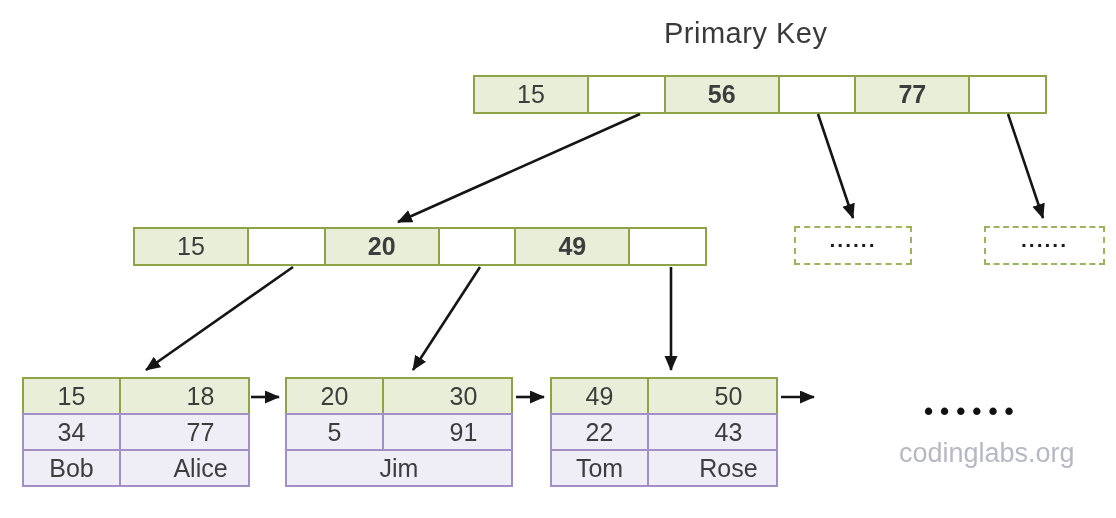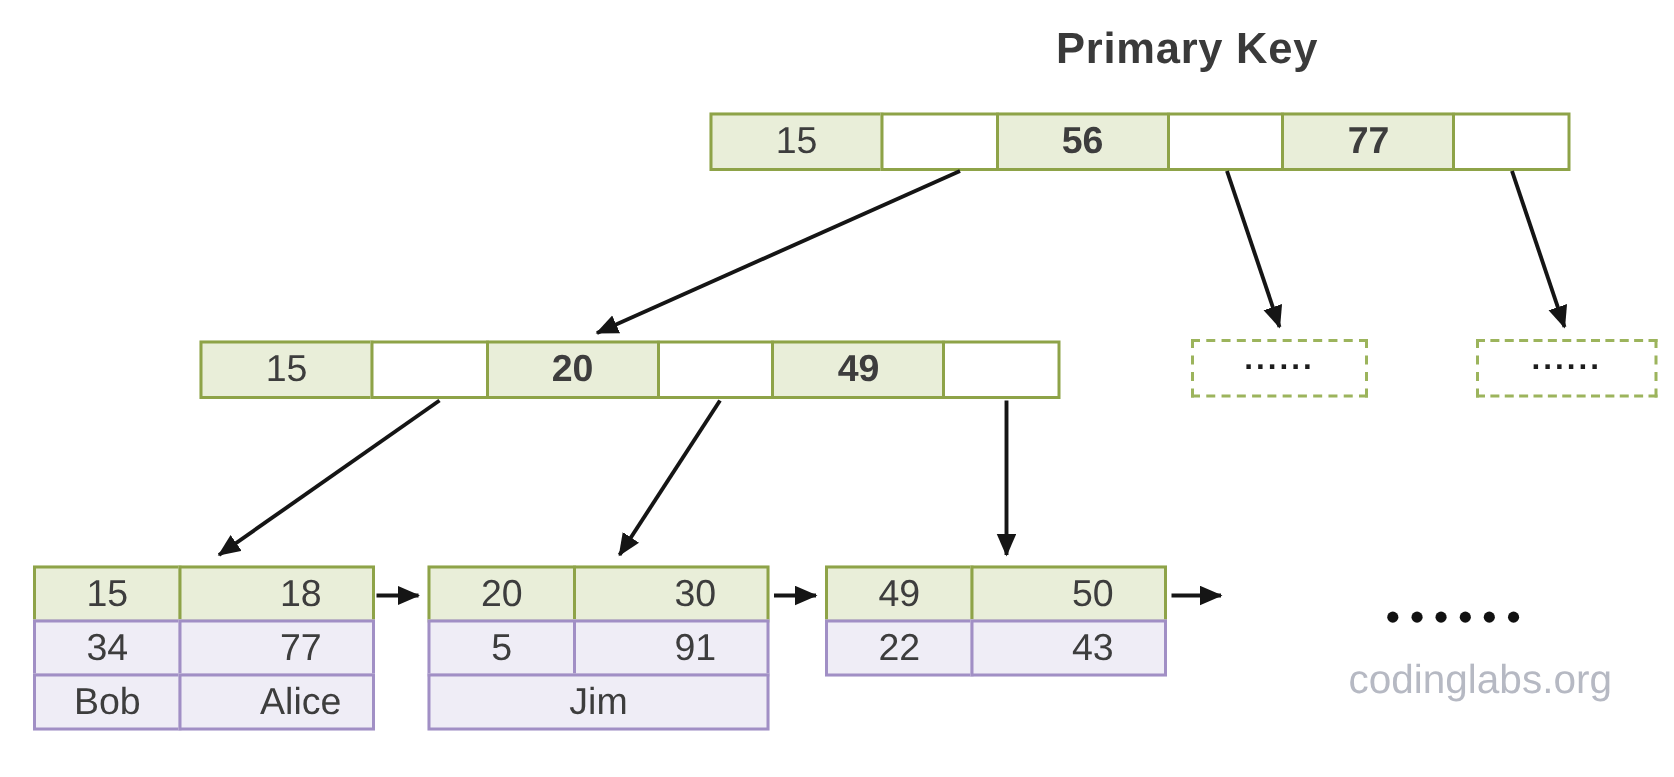--- a/index.html
+++ b/index.html
@@ -10,27 +10,26 @@
   .canvas {
     position: relative;
     width: 1116px;
     height: 518px;
     background: #ffffff;
     overflow: hidden;
   }
 
   .diagram-title {
     position: absolute;
-    left: 704px;
+    left: 664px;
     top: 17px;
     font-size: 29px;
     color: #3a3a3a;
     letter-spacing: 0.5px;
     white-space: nowrap;
-    font-weight: bold;
   }
 
   
   .node {
     position: absolute;
     display: flex;
     height: 39px;
     width: 574px;
   }
   .ncell {
@@ -181,20 +180,24 @@
   </div>
 
   <div class="leaf" style="left:550px;">
     <div class="lrow green">
       <div class="lcell">49</div>
       <div class="lcell">50</div>
     </div>
     <div class="lrow purple">
       <div class="lcell">22</div>
       <div class="lcell">43</div>
+    </div>
+    <div class="lrow purple">
+      <div class="lcell">Tom</div>
+      <div class="lcell">Rose</div>
     </div>
   </div>
 
   <div class="ellipsis-dots">••••••</div>
 
   <div class="watermark">codinglabs.org</div>
 
   <svg class="arrows">
     <defs>
       <marker id="ah" markerUnits="userSpaceOnUse" markerWidth="16" markerHeight="14" refX="14" refY="6.5" orient="auto">

